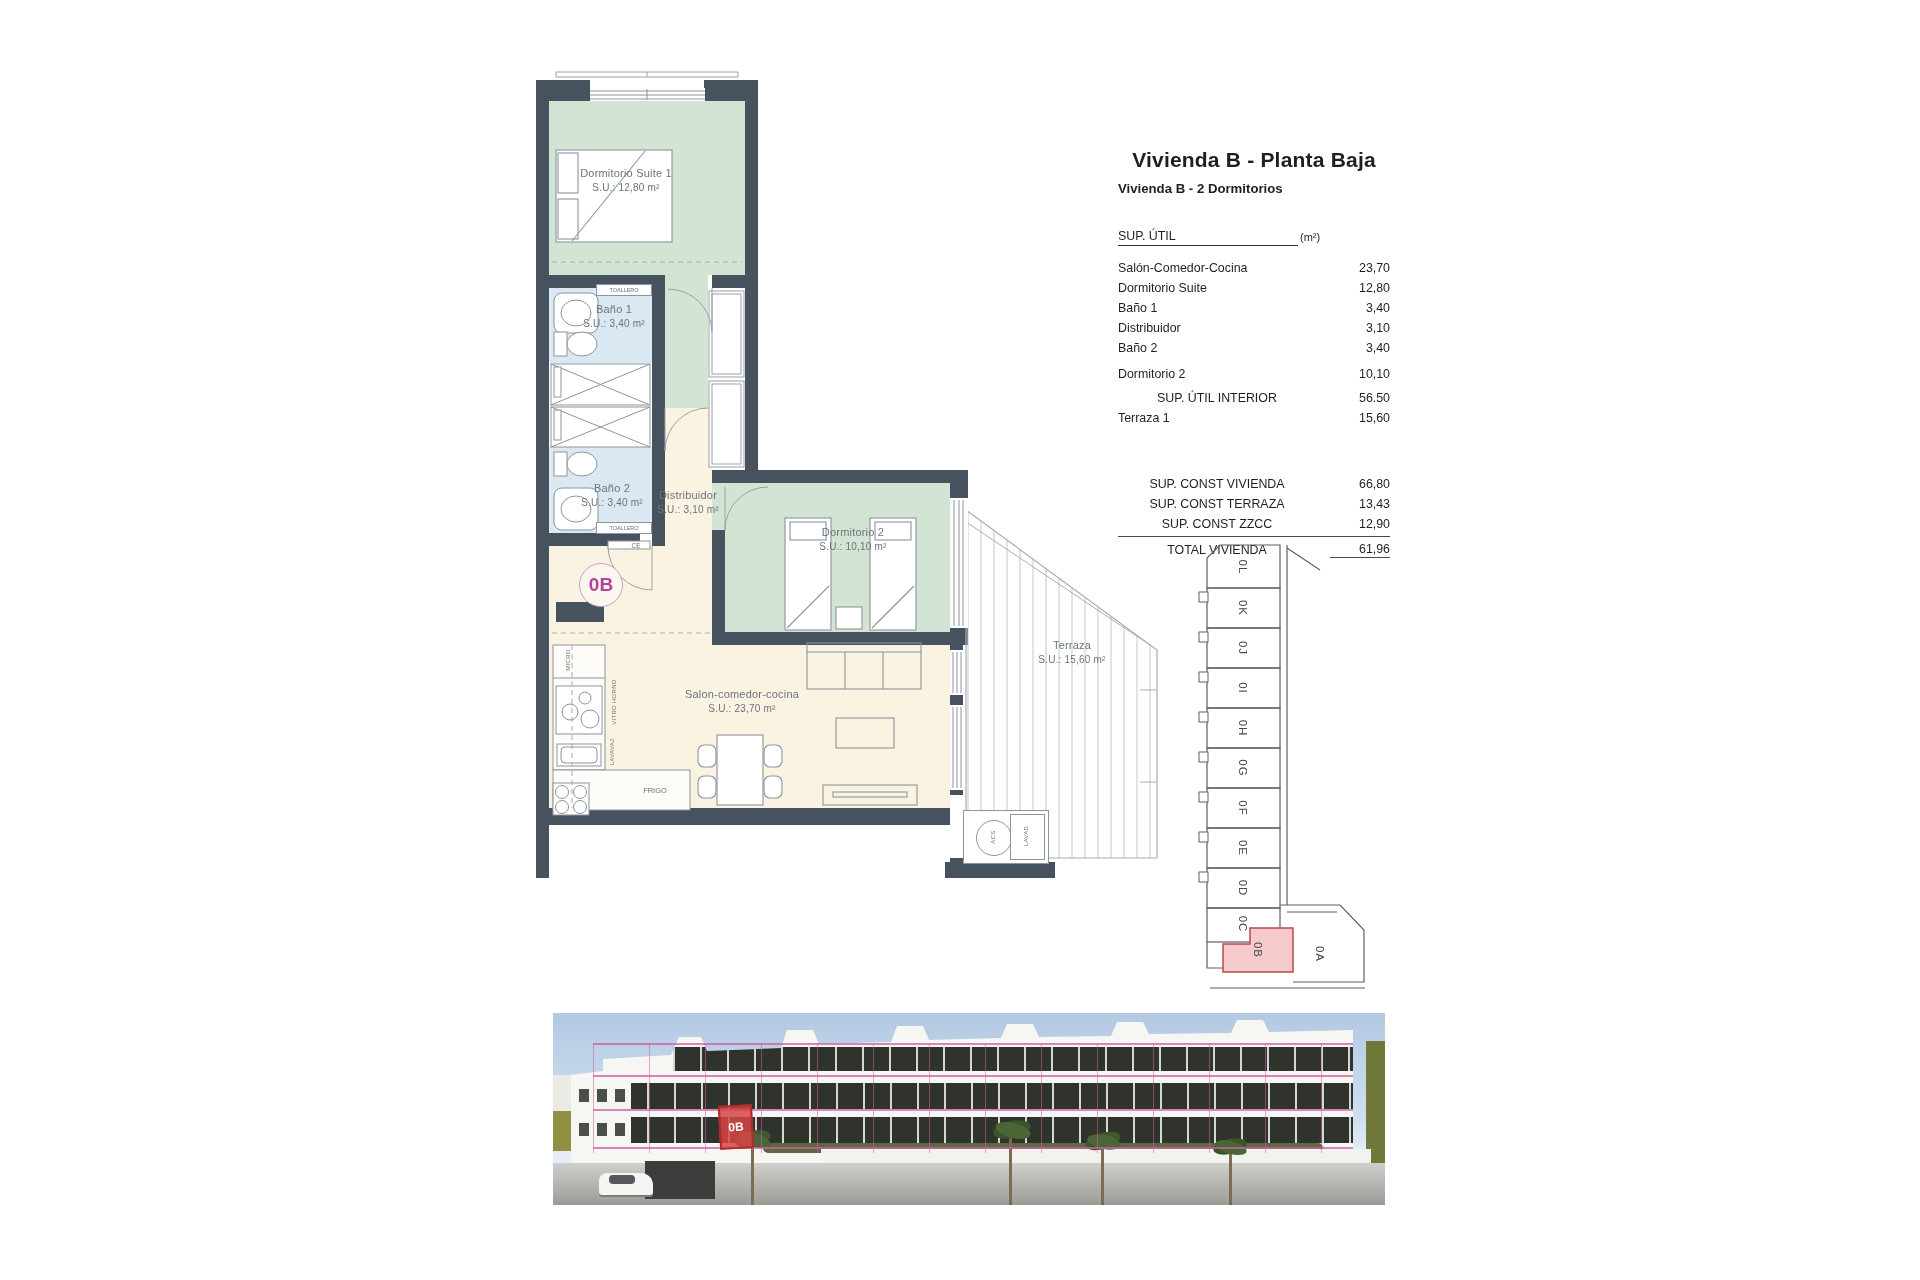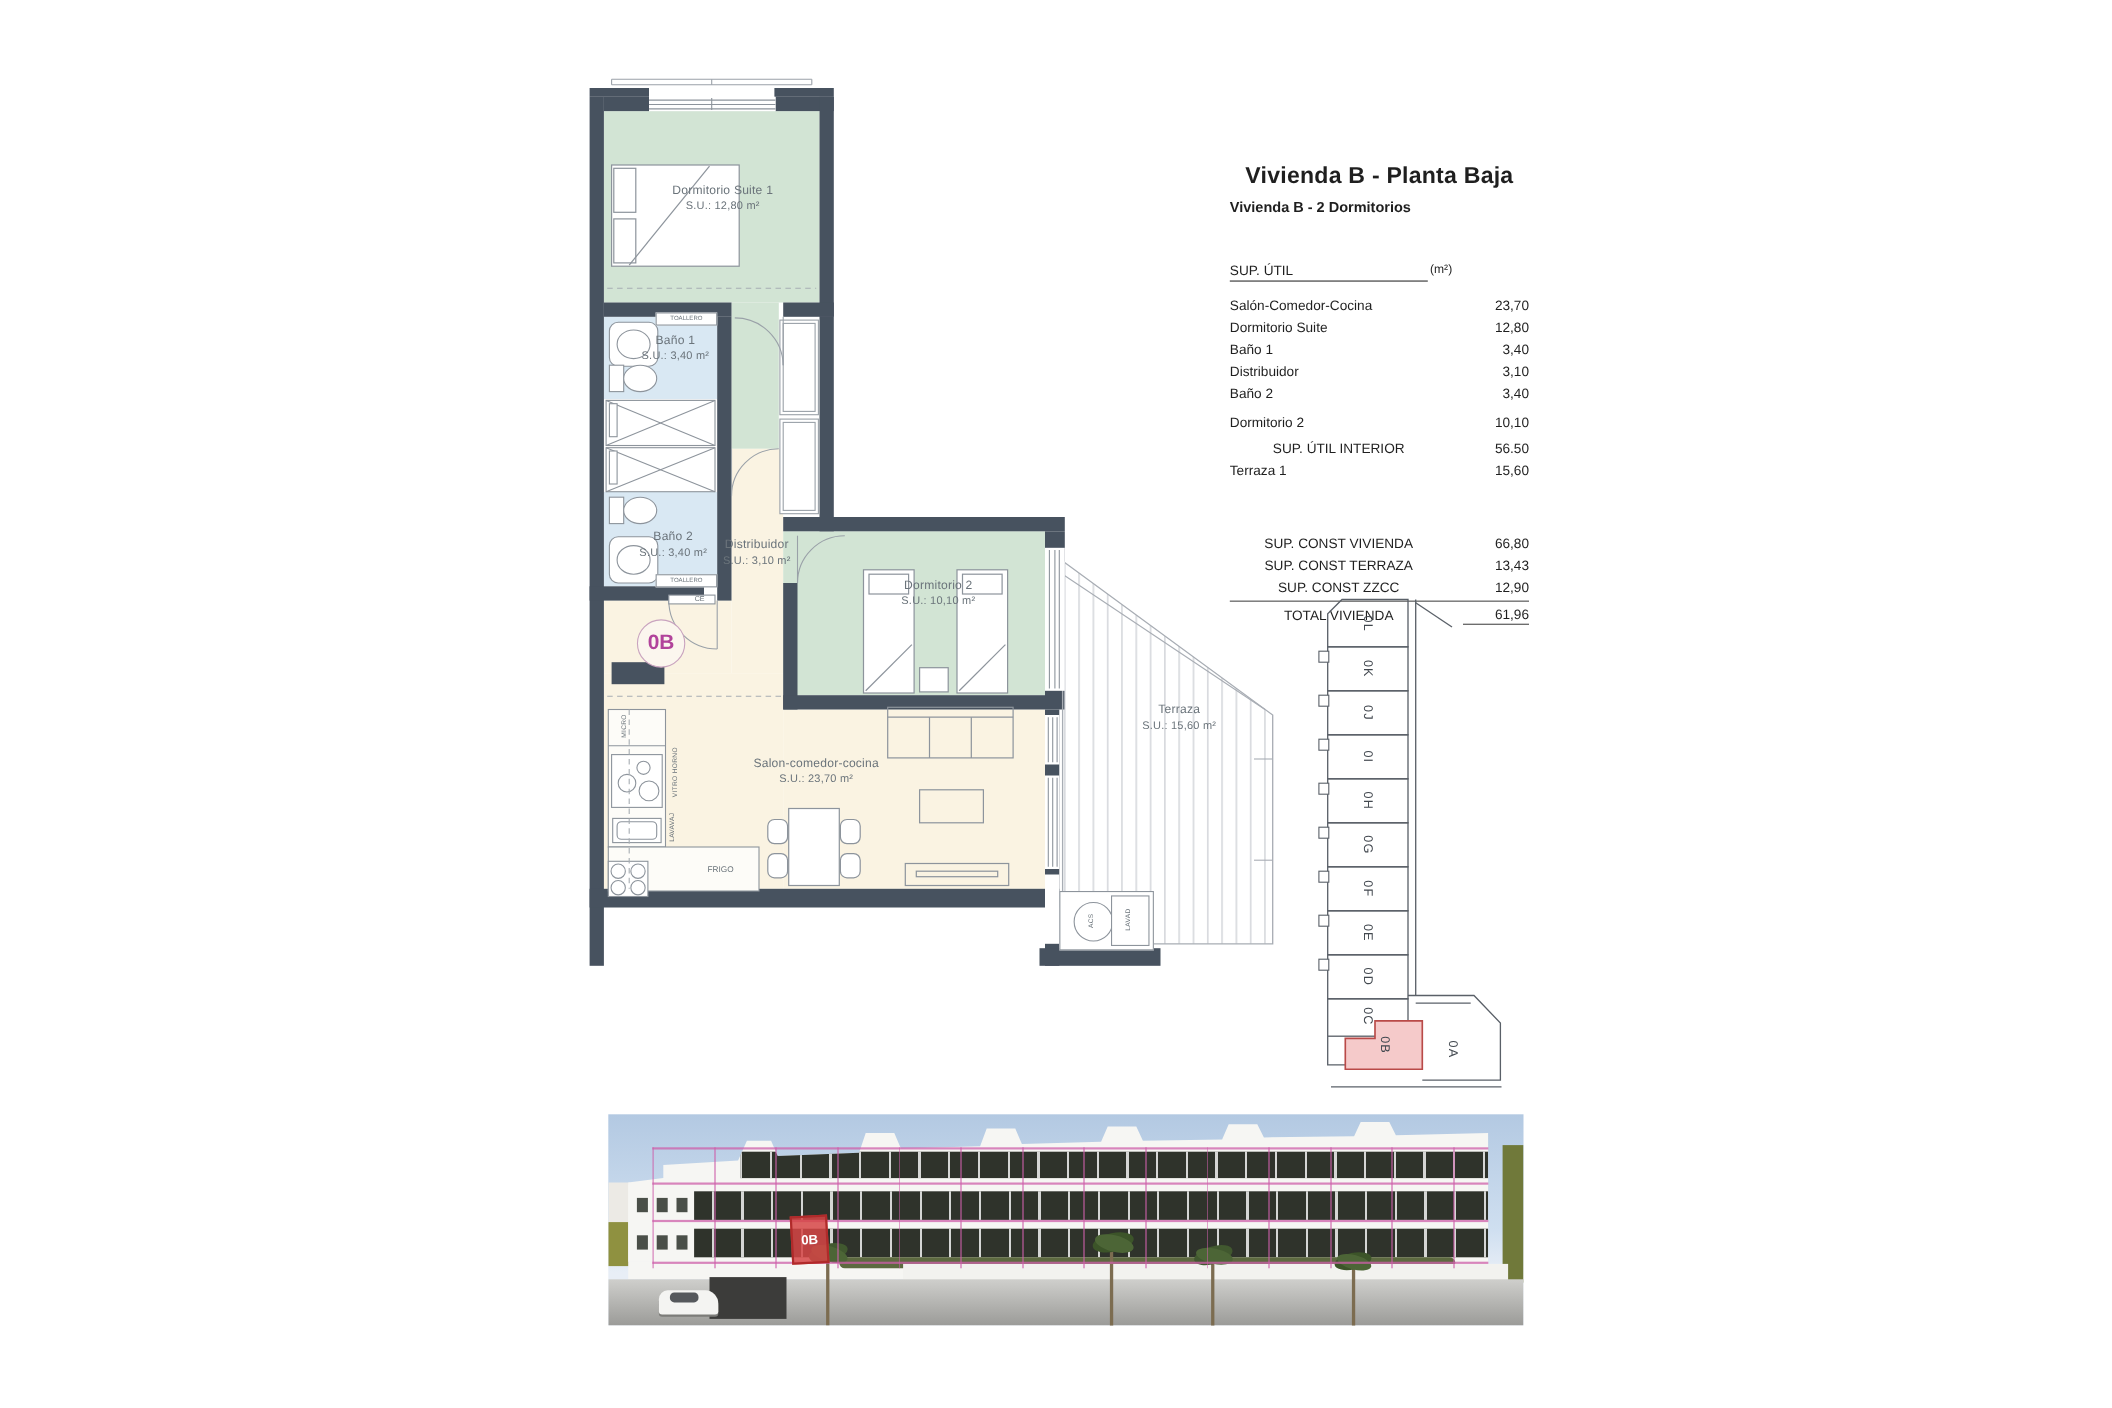--- a/index.html
+++ b/index.html
@@ -14,21 +14,21 @@
   .vlabel{position:absolute;transform:translate(-50%,-50%) rotate(-90deg);font-size:6px;
           color:#6b747b;white-space:nowrap;letter-spacing:.3px;}
   .bar{position:absolute;border:1px solid #8d949c;background:#fff;display:flex;align-items:center;
        justify-content:center;font-size:5.5px;color:#6b747b;}
   .kpl{position:absolute;transform:translate(-50%,-50%) rotate(90deg);font-size:11.5px;
        color:#42484f;letter-spacing:1px;white-space:nowrap;}
   
   #info-panel{position:absolute;left:1118px;top:148px;width:272px;color:#1f1f1f;}
   .ip-title{text-align:center;font-size:21px;font-weight:bold;letter-spacing:.2px;}
   .ip-subtitle{font-size:13.2px;font-weight:bold;margin-top:9px;}
-  .ip-header{display:flex;align-items:flex-start;margin-top:43px;font-size:12.4px;}
+  .ip-header{display:flex;align-items:center;margin-top:33px;font-size:12.4px;}
   .ip-header .hl{width:180px;border-bottom:1px solid #2e2e2e;padding-bottom:2px;}
   .ip-header .hu{font-size:11px;margin-left:2px;padding-bottom:2px;}
   .ip-row{display:flex;justify-content:space-between;font-size:12.4px;height:20px;align-items:center;}
   .ip-row .lab{white-space:nowrap;}
   .ip-row .val{width:60px;text-align:right;}
   .ip-row.rightlab .lab{flex:1;text-align:center;padding-right:14px;}
   .ip-total{border-top:1px solid #4a4a4a;margin-top:2px;padding-top:3px;}
   .ip-total .val{border-bottom:1px solid #4a4a4a;padding-bottom:1px;}
   
   #photo{position:absolute;left:553px;top:1013px;width:832px;height:192px;overflow:hidden;
@@ -237,21 +237,21 @@
     <div class="bar" style="left:596px;top:522px;width:54px;height:10px">
         <span>TOALLERO</span>
       </div>
 
     <span class="vlabel" style="left:568px;top:660px">MICRO</span>
     <span class="vlabel" style="left:614px;top:702px">VITRO HORNO</span>
     <span class="vlabel" style="left:612px;top:752px">LAVAVAJ</span>
     <span class="abs" style="left:655px;top:790px;transform:translate(-50%,-50%);font-size:7.5px;color:#6b747b">FRIGO</span>
     <span class="abs" style="left:636px;top:545px;transform:translate(-50%,-50%);font-size:6.5px;color:#6b747b">CE</span>
 
-    <div class="rlabel" style="left:657px;top:181px">
+    <div class="rlabel" style="left:626px;top:181px">
       <div>Dormitorio Suite 1</div>
       <div class="area">S.U.: 12,80 m²</div>
     </div>
     <div class="rlabel" style="left:614px;top:317px">
       <div>Baño 1</div>
       <div class="area">S.U.: 3,40 m²</div>
     </div>
     <div class="rlabel" style="left:612px;top:496px">
       <div>Baño 2</div>
       <div class="area">S.U.: 3,40 m²</div>

